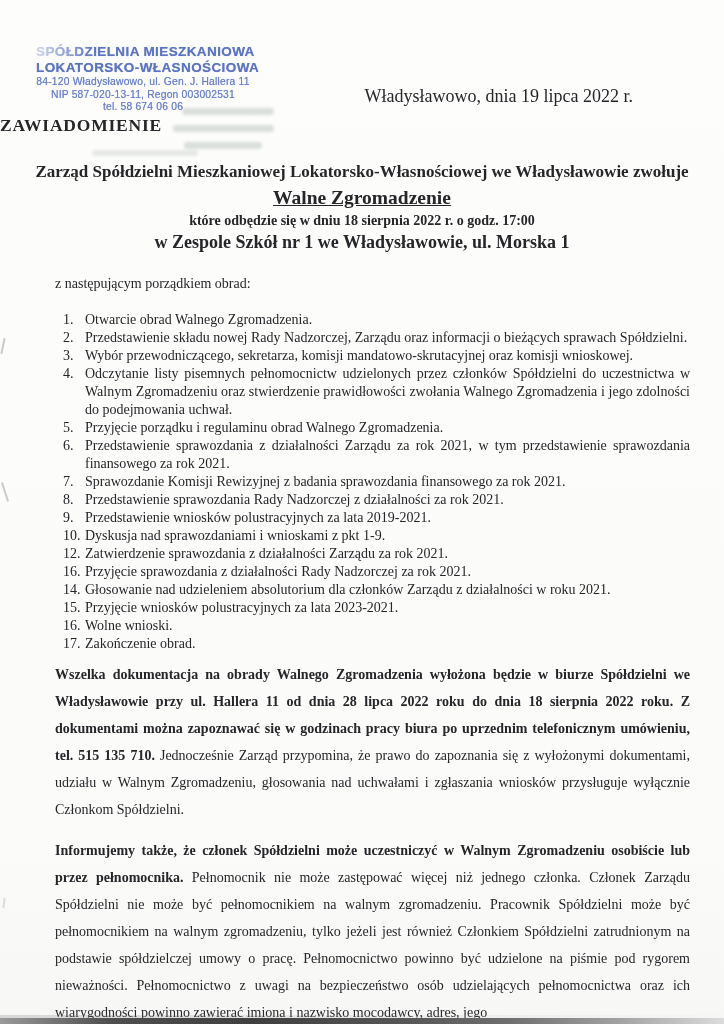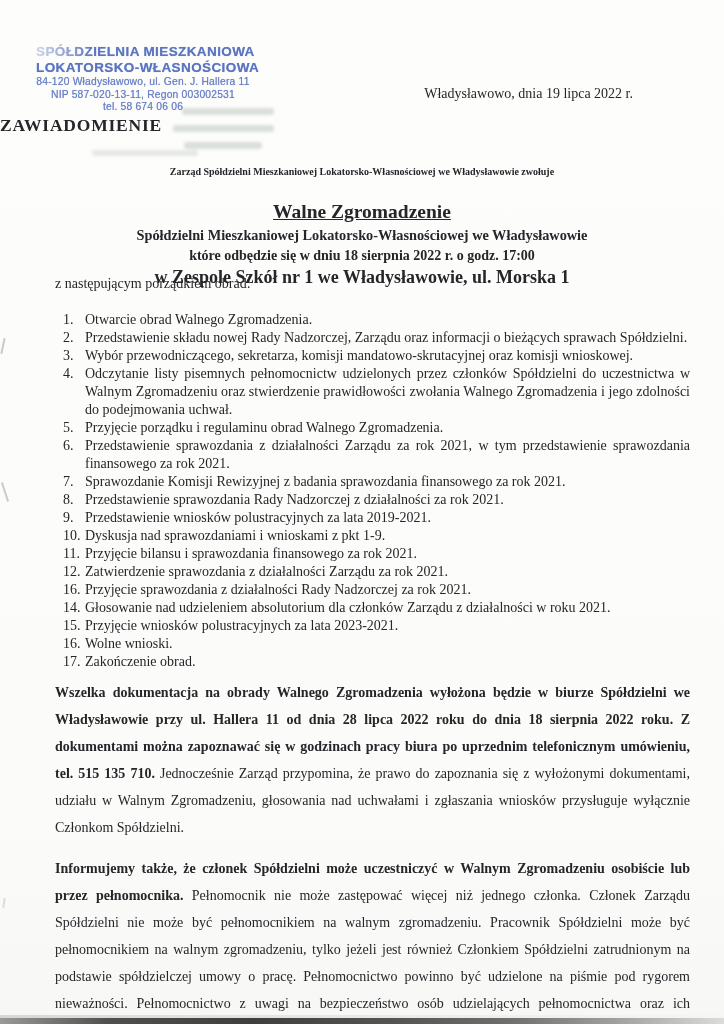--- a/index.html
+++ b/index.html
@@ -65,38 +65,38 @@
     filter: blur(0.5px);
   }
   .m1 { left: 2px; top: 338px; width: 2px; height: 16px; transform: rotate(12deg); }
   .m2 { left: 4px; top: 482px; width: 2px; height: 20px; transform: rotate(-18deg); }
   .m3 { left: 3px; top: 898px; width: 2px; height: 10px; transform: rotate(8deg); opacity: .6; }
 
   
   .date-line {
     position: absolute;
     top: 86px; right: 91px;
-    font-size: 14px;
+    font-size: 18px;
     white-space: nowrap;
   }
   .doc-title {
     position: absolute;
     top: 115px; left: 0; right: 10px;
     text-align: left;
     font-size: 17.5px;
     font-weight: bold;
     letter-spacing: 0.8px;
   }
   .heading {
     position: absolute;
     top: 163px; left: 0; right: 0;
     text-align: center;
     font-weight: bold;
   }
-  .heading .h-line1 { font-size: 10px;   line-height: 18px; margin-bottom: 19px; }
+  .heading .h-line1 { font-size: 17px;   line-height: 18px; margin-bottom: 5px; }
   .heading .h-main  { font-size: 19.5px; line-height: 24px; text-decoration: underline; margin-bottom: 2px; }
   .heading .h-line3 { font-size: 14.3px; line-height: 18px; margin-bottom: 3px; }
   .heading .h-line4 { font-size: 14px;   line-height: 18px; margin-bottom: 3px; }
   .heading .h-line5 { font-size: 18px;   line-height: 18px; }
 
   
   .content {
     position: absolute;
     left: 55px; top: 274px;
     width: 635px;
@@ -152,21 +152,20 @@
   <div class="edge-mark m2"></div>
   <div class="edge-mark m3"></div>
 
   <div class="date-line">Władysławowo, dnia 19 lipca 2022 r.</div>
 
   <div class="doc-title">ZAWIADOMIENIE</div>
 
   <div class="heading">
     <div class="h-line1">Zarząd Spółdzielni Mieszkaniowej Lokatorsko-Własnościowej we Władysławowie zwołuje</div>
     <div class="h-main">Walne Zgromadzenie</div>
-    <div class="h-line3">Spółdzielni Mieszkaniowej Lokatorsko-Własnościowej we Władysławowie</div>
     <div class="h-line4">które odbędzie się w dniu 18 sierpnia 2022 r. o godz. 17:00</div>
     <div class="h-line5">w Zespole Szkół nr 1 we Władysławowie, ul. Morska 1</div>
   </div>
 
   <div class="content">
     <div class="agenda-intro">z następującym porządkiem obrad:</div>
 
     <div class="agenda">
         <div class="agenda-item">
         <span class="num">1.</span>
@@ -202,24 +201,20 @@
       </div>
         <div class="agenda-item">
         <span class="num">9.</span>
         <span class="txt">Przedstawienie wniosków polustracyjnych za lata 2019-2021.</span>
       </div>
         <div class="agenda-item">
         <span class="num">10.</span>
         <span class="txt">Dyskusja nad sprawozdaniami i wnioskami z pkt 1-9.</span>
       </div>
         <div class="agenda-item">
-        <span class="num">11.</span>
-        <span class="txt">Przyjęcie bilansu i sprawozdania finansowego za rok 2021.</span>
-      </div>
-        <div class="agenda-item">
         <span class="num">12.</span>
         <span class="txt">Zatwierdzenie sprawozdania z działalności Zarządu za rok 2021.</span>
       </div>
         <div class="agenda-item">
         <span class="num">16.</span>
         <span class="txt">Przyjęcie sprawozdania z działalności Rady Nadzorczej za rok 2021.</span>
       </div>
         <div class="agenda-item">
         <span class="num">14.</span>
         <span class="txt">Głosowanie nad udzieleniem absolutorium dla członków Zarządu z działalności w roku 2021.</span>

